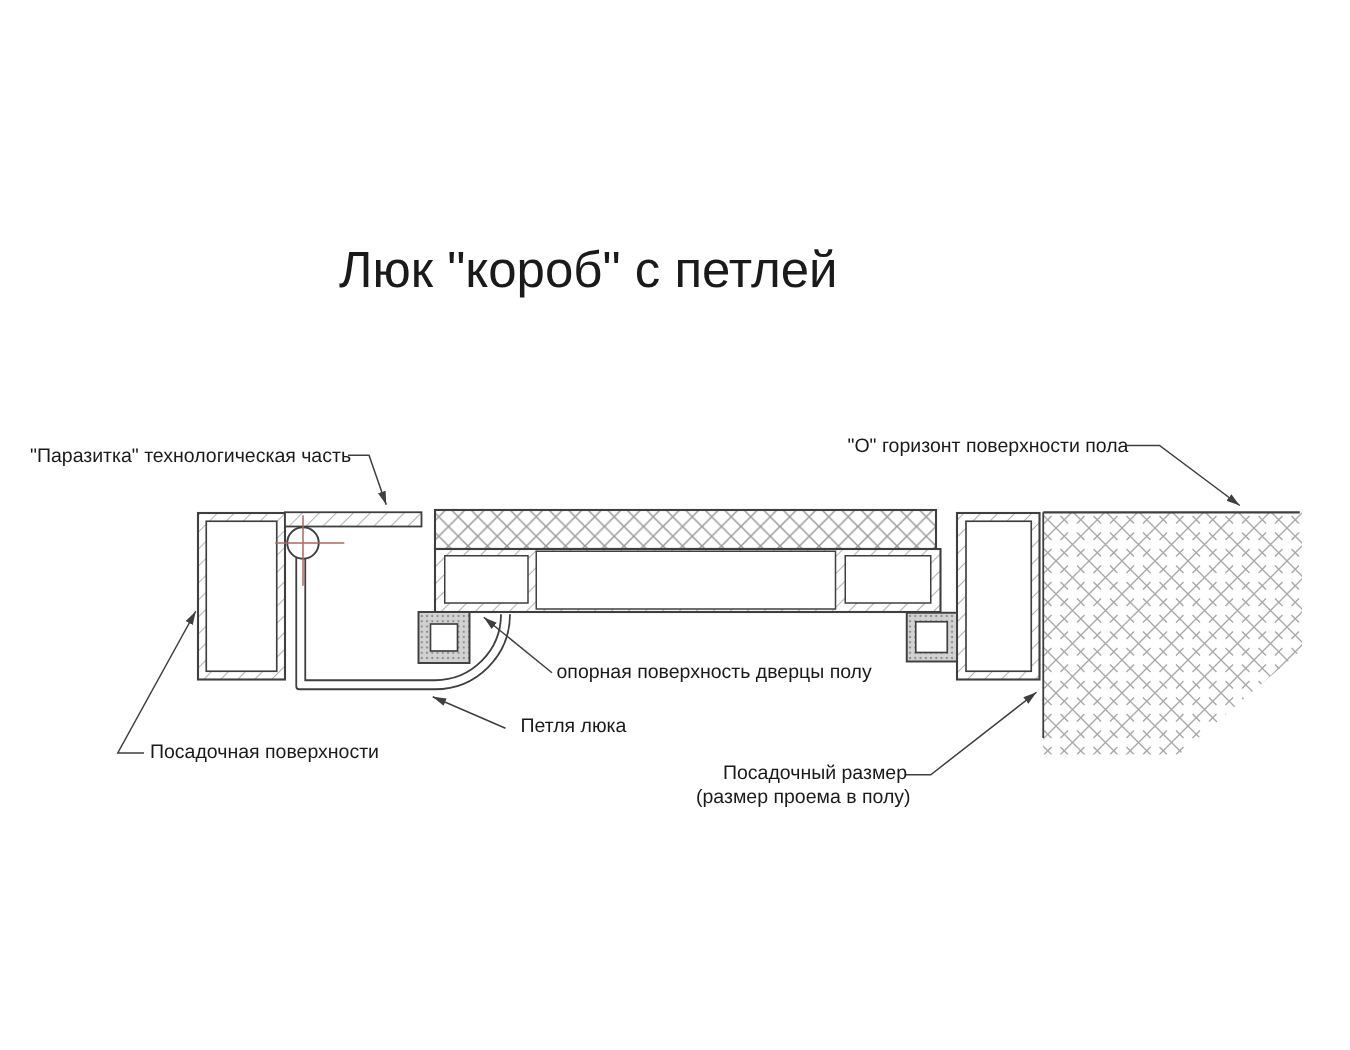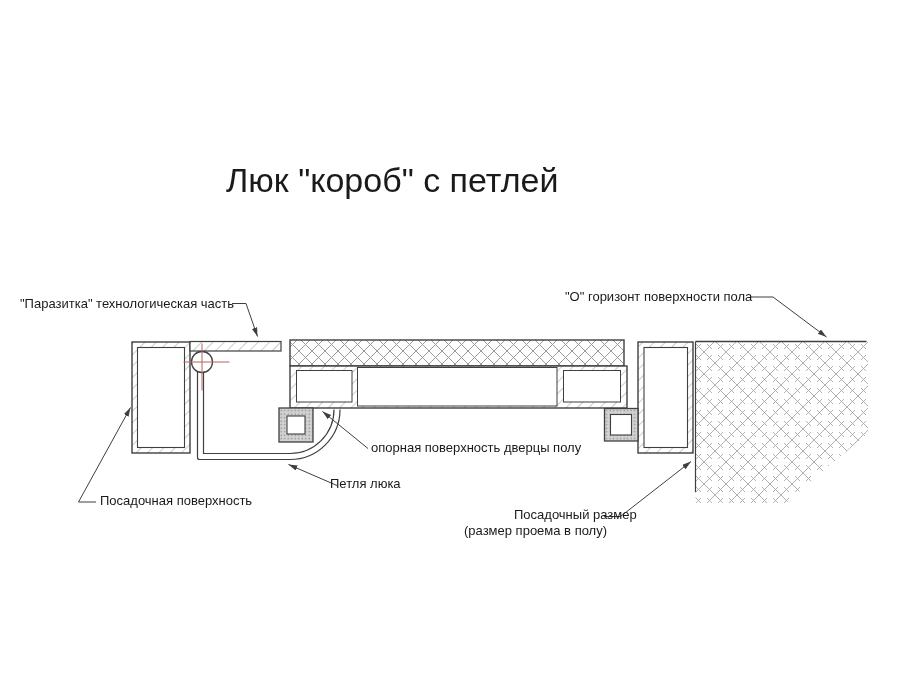--- a/index.html
+++ b/index.html
@@ -122,20 +122,20 @@
   </svg>
 
   <div id="title">Люк "короб" с петлей</div>
 
   <div class="lbl" style="left:20px; top:297px;">"Паразитка" технологическая часть</div>
 
   <div class="lbl" style="left:565px; top:290px;">"О" горизонт поверхности пола</div>
 
   <div class="lbl" style="left:371px; top:441px;">опорная поверхность дверцы полу</div>
 
-  <div class="lbl" style="left:330px; top:477px;">Петля люка</div>
+  <div class="lbl" style="left:347px; top:477px;">Петля люка</div>
 
-  <div class="lbl" style="left:100px; top:494px;">Посадочная поверхность</div>
+  <div class="lbl" style="left:100px; top:494px;">Посадочная поверхности</div>
 
-  <div class="lbl" style="left:482px; top:508px;margin-left:32px;">Посадочный размер</div>
+  <div class="lbl" style="left:482px; top:508px;">Посадочный размер</div>
   <div class="lbl" style="left:464px; top:524px;text-align:right;">(размер проема в полу)</div>
 
 </div>
 
 </body></html>

